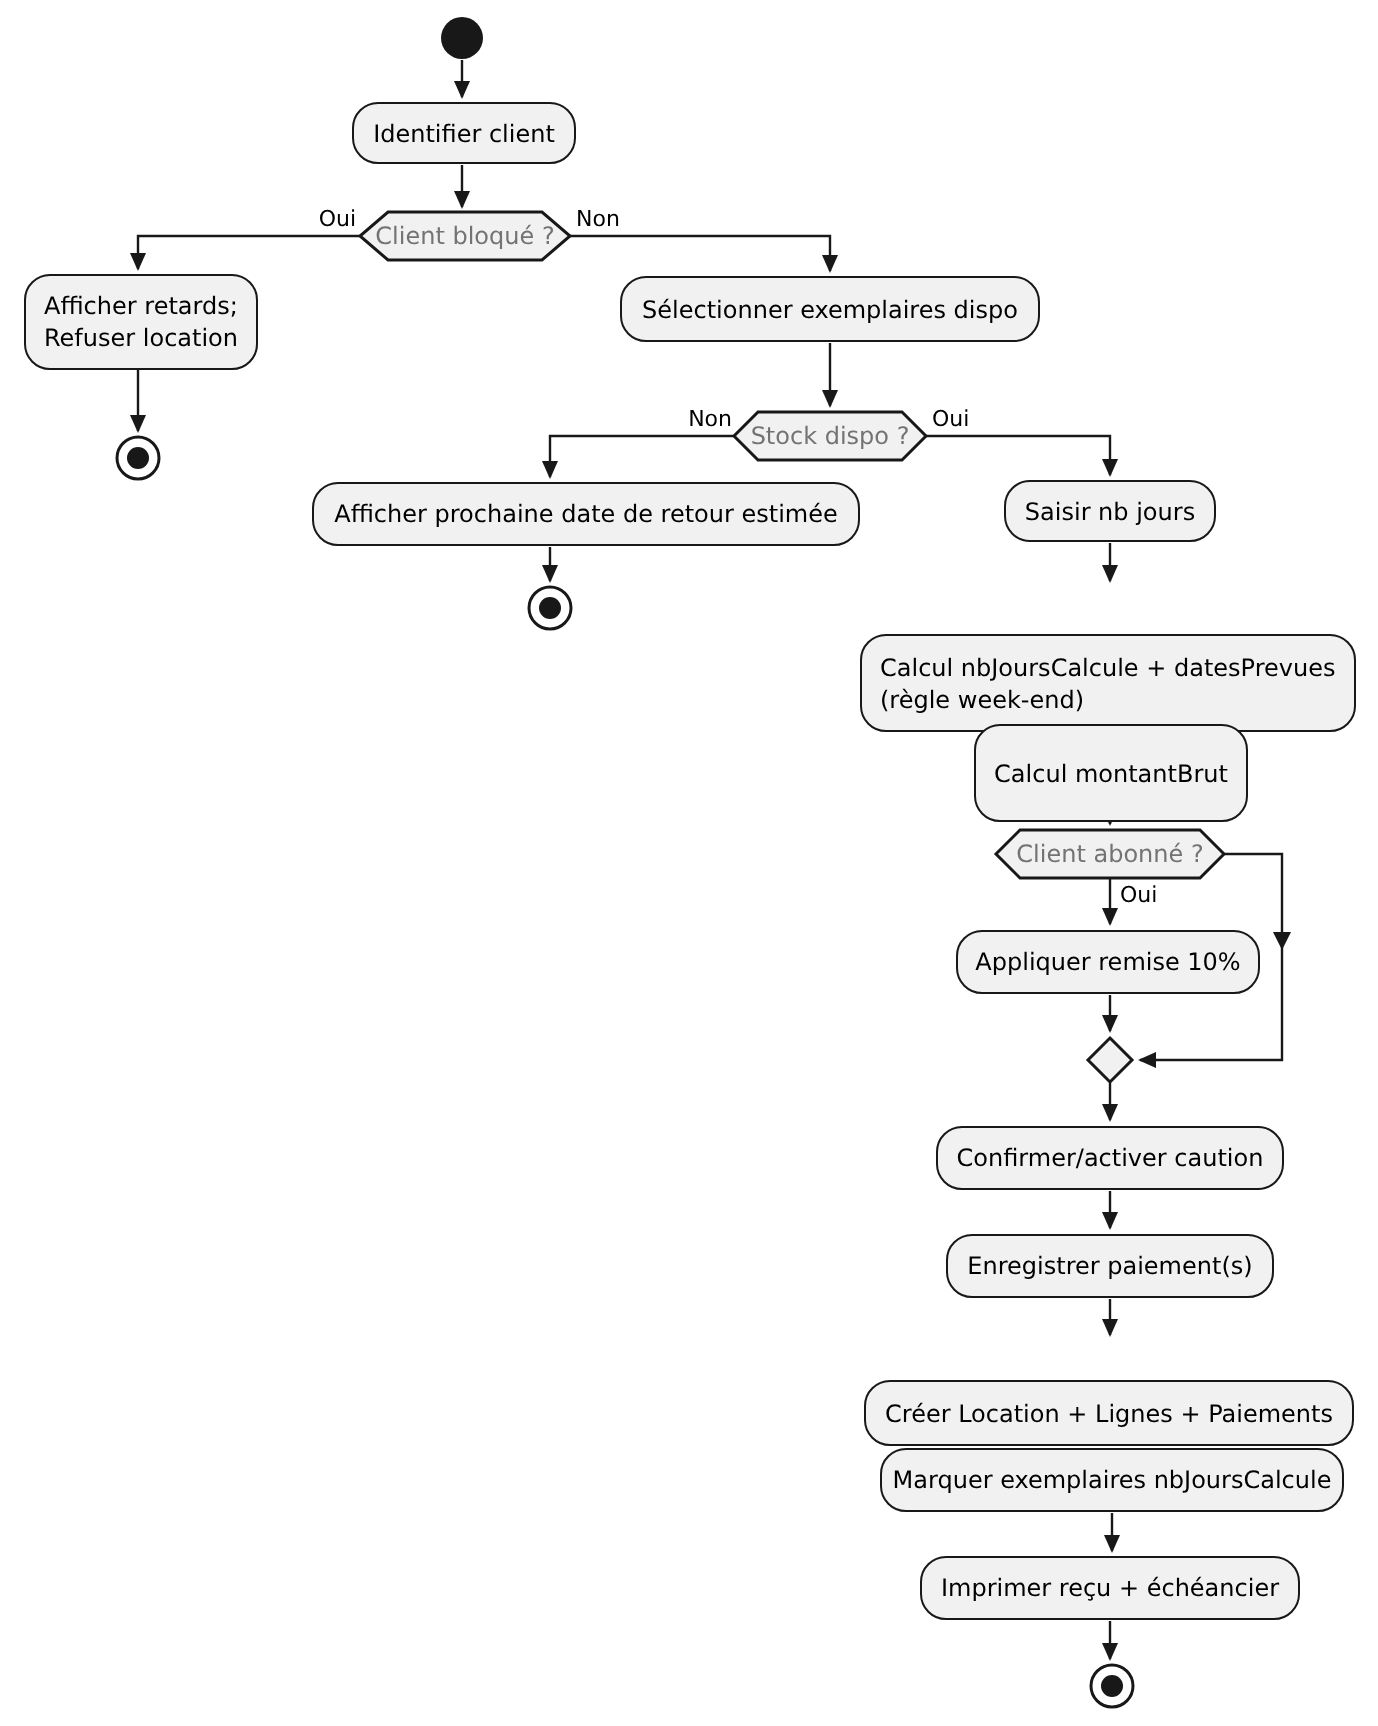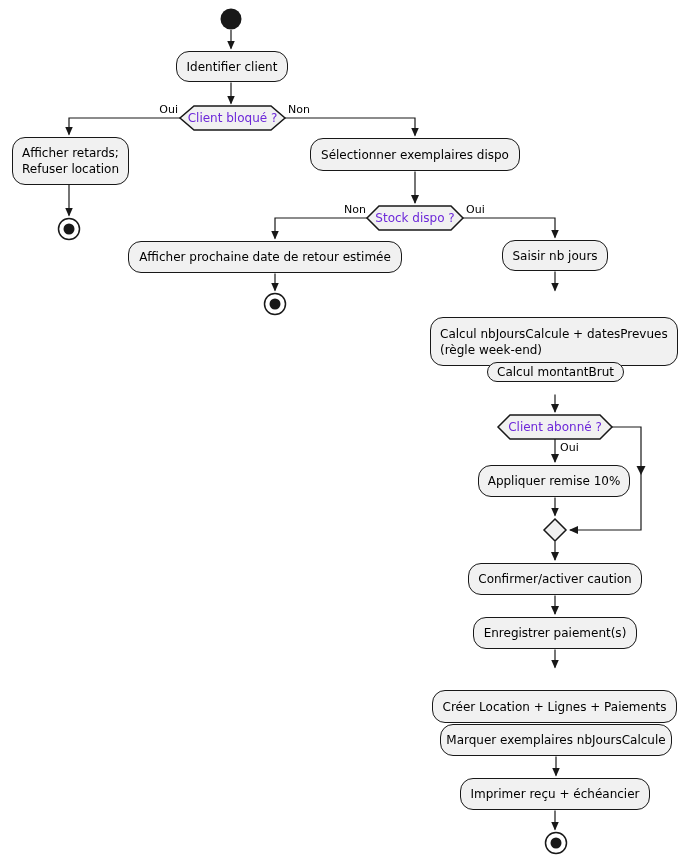--- a/index.html
+++ b/index.html
@@ -41,21 +41,21 @@
     text-align: center;
     justify-content: center;
   }
 
   .decision-label {
     position: absolute;
     display: flex;
     align-items: center;
     justify-content: center;
     font-size: 12px;
-    color: #6d28d9;
+    color: #737373;
     white-space: nowrap;
   }
 
   .edge-label {
     position: absolute;
     font-size: 11px;
     line-height: 13px;
     color: #000;
     white-space: nowrap;
   }
@@ -127,34 +127,34 @@
 
   <div class="activity multi" style="left:12px; top:137px; width:117px; height:48px;">
     <span>Afficher retards;</span>
     <span>Refuser location</span>
   </div>
 
   <div class="activity" style="left:310px; top:138px; width:210px; height:33px;">
     <span>Sélectionner exemplaires dispo</span>
   </div>
 
-  <div class="activity" style="left:128px; top:241px; width:274px; height:32px;">
+  <div class="activity" style="left:156px; top:241px; width:274px; height:32px;">
     <span>Afficher prochaine date de retour estimée</span>
   </div>
 
   <div class="activity" style="left:502px; top:240px; width:106px; height:31px;">
     <span>Saisir nb jours</span>
   </div>
 
   <div class="activity multi" style="left:430px; top:293px; width:248px; height:49px;margin-top:24px;">
     <span>Calcul nbJoursCalcule + datesPrevues</span>
     <span>(règle week-end)</span>
   </div>
 
-  <div class="activity" style="left:487px; top:362px; width:137px; height:20px;">
+  <div class="activity" style="left:487px; top:362px; width:137px; height:49px;">
     <span>Calcul montantBrut</span>
   </div>
 
   <div class="activity" style="left:478px; top:465px; width:152px; height:32px;">
     <span>Appliquer remise 10%</span>
   </div>
 
   <div class="activity" style="left:468px; top:563px; width:174px; height:32px;">
     <span>Confirmer/activer caution</span>
   </div>

